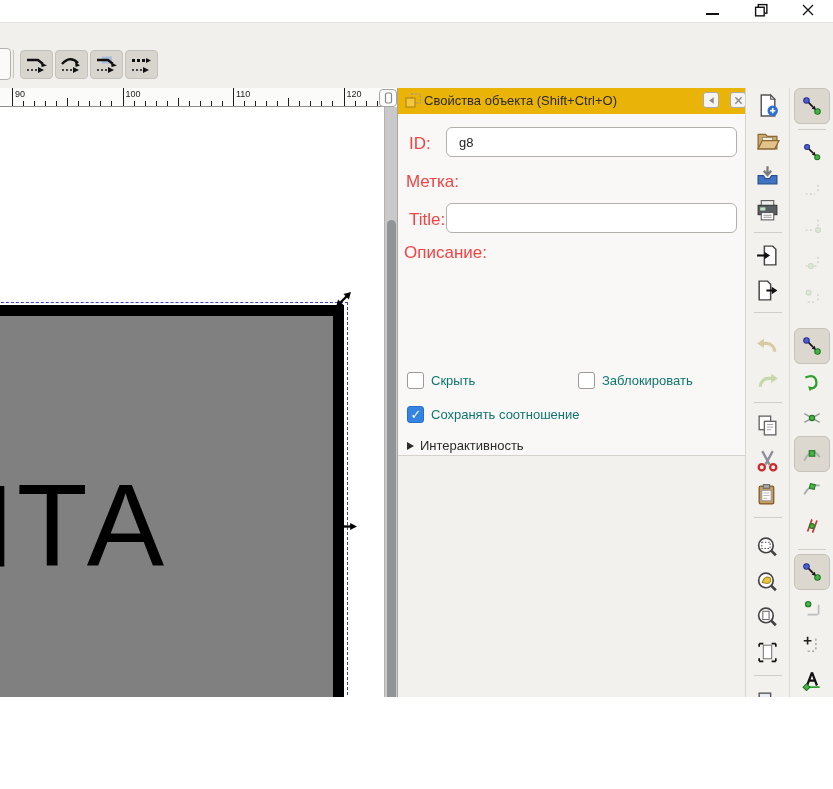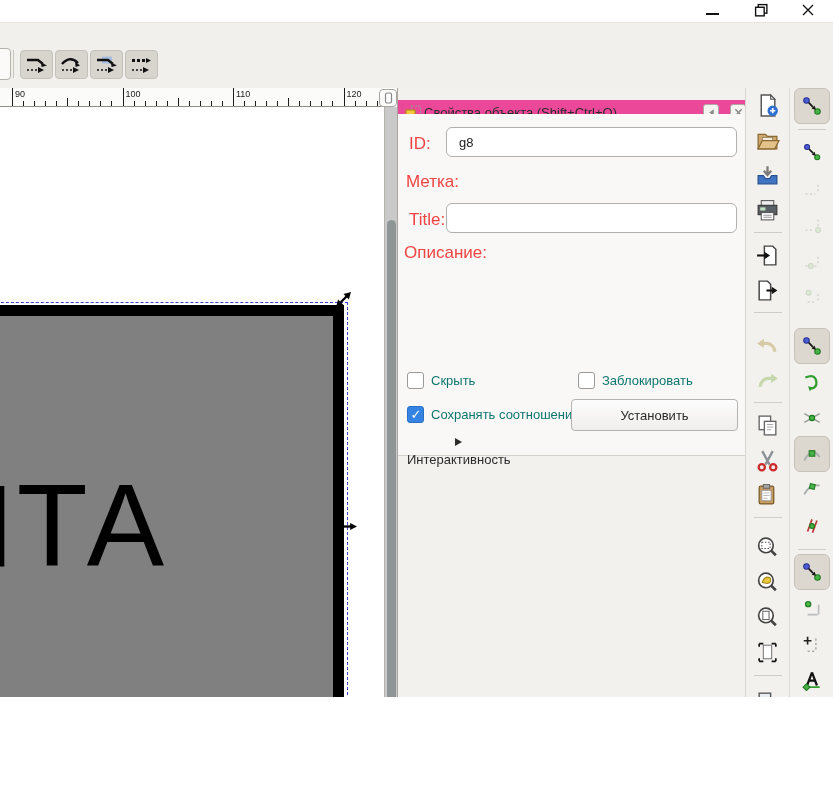--- a/index.html
+++ b/index.html
@@ -33,37 +33,37 @@
   #obj-text { position:absolute; left:-51px; top:152px; font-size:116px; line-height:1; color:#000; letter-spacing:3px; white-space:nowrap; font-family:"Liberation Sans","DejaVu Sans",sans-serif; }
   .handle { position:absolute; }
 
   
   #vscroll-track { position:absolute; left:384px; top:107px; width:13px; height:682px; background:#c9c9c9; border-left:1px solid #b5b2ac; }
   #vscroll-thumb { position:absolute; left:2px; top:113px; width:9px; height:569px; background:#8f9596; border-radius:5px; }
   #corner-btn { position:absolute; left:379px; top:89px; width:18px; height:18px; background:#fdfdfc; border:1px solid #a8a5a0; border-radius:4px; display:flex; align-items:center; justify-content:center; padding:0; cursor:pointer; }
 
   
   #dialog { position:absolute; left:397px; top:88px; width:348px; height:701px; background:#f2f1ee; border-left:1px solid #a9a6a0; }
-  #dlg-header { position:absolute; left:0; top:12px; width:100%; height:26px; background:#ec4899; }
+  #dlg-header { position:absolute; left:0; top:0; width:100%; height:26px; background:#eab308; }
   #dlg-icon { position:absolute; left:6px; top:4px; width:18px; height:18px; }
   #dlg-title { position:absolute; left:26px; top:5px; font-size:13px; color:#2b2b2b; }
   .dlg-sm-btn { position:absolute; top:4px; width:16px; height:16px; background:#f5f4f1; border:1px solid #adaaa5; border-radius:3px; display:flex; align-items:center; justify-content:center; padding:0; cursor:pointer; }
   #dlg-float { left:305px; } #dlg-close { left:332px; }
   #dlg-form { position:absolute; left:0; top:26px; width:100%; height:342px; background:#f9f8f6; border-bottom:1px solid #d5d2cc; }
   .flabel { position:absolute; font-size:17px; color:#ef4444;text-align:right; }
   .finput { position:absolute; left:48px; width:291px; height:30px; background:#fff; border:1px solid #b3b0ab; border-radius:6px; font-size:13px; color:#222; padding:0 12px; outline:none; font-family:inherit; }
   .finput::placeholder { color:#9aa0a0; }
   #desc-box { position:absolute; left:13px; top:148px; width:327px; height:95px; background:#fff; border:1px solid #b3b0ab; display:flex; align-items:center; cursor:text; }
   #desc-text { font-size:12px; line-height:1.42; color:#2b2b2b; letter-spacing:-0.2px; padding:0 2px; word-break:break-word; }
   .cb { position:absolute; width:17px; height:17px; background:#fff; border:1px solid #9a9a9a; border-radius:3px; cursor:pointer; }
   .cb.checked { background:#3584e4; border-color:#2a6fc4; }
   .cb.checked::after { content:"✓"; position:absolute; left:2.5px; top:0px; color:#fff; font-size:13px; font-weight:bold; }
   .cblabel { position:absolute; font-size:13px; color:#0f766e; }
   #set-btn { position:absolute; left:173px; top:285px; width:167px; height:32px; background:linear-gradient(#fdfdfd,#efeeec); border:1px solid #b6b3ae; border-radius:4px; font-size:13px; color:#2b2b2b; font-family:inherit; cursor:pointer; }
-  #expander { position:absolute; left:9px; top:324px; display:flex; align-items:center; gap:6px; cursor:pointer;flex-direction:column; }
+  #expander { position:absolute; left:9px; top:324px; display:flex; align-items:center; gap:6px; cursor:pointer; }
   .tri { width:0; height:0; border-left:7px solid #2b2b2b; border-top:4.5px solid transparent; border-bottom:4.5px solid transparent; }
   #expander span { font-size:13px; color:#2b2b2b; }
 
   
   #cmdcol { position:absolute; left:745px; top:88px; width:44px; height:701px; background:#f3f1ed; border-left:1px solid #d8d5cf; display:flex; flex-direction:column; align-items:center; overflow:hidden; }
   .cmd { width:35px; height:35px; display:flex; align-items:center; justify-content:center; cursor:pointer; background:transparent; border:none; padding:0; }
   .cmd svg { width:25px; height:25px; }
   .csep { width:28px; height:1px; background:#d0cdc7; margin:4.5px 0; }
   .sp4{height:4px;} .sp8{height:8px;} .sp10{height:10px;}
   .dim { opacity:.75; }
@@ -242,21 +242,20 @@
 
       <span class="flabel" style="left:6px; top:129px;">Описание:</span>
 
       <span class="cb" style="left:9px; top:258px;"></span>
       <span class="cblabel" style="left:33px; top:259px;">Скрыть</span>
       <span class="cb" style="left:180px; top:258px;"></span>
       <span class="cblabel" style="left:204px; top:259px;">Заблокировать</span>
 
       <span class="cb checked" style="left:9px; top:292px;"></span>
       <span class="cblabel" style="left:33px; top:293px;">Сохранять соотношение</span>
-      <button id="set-btn">Установить</button>
 
       <div id="expander">
         <span class="tri"></span>
         <span>Интерактивность</span>
       </div>
     </div>
   </div>
 
   <div id="cmdcol">
     <button class="cmd">

